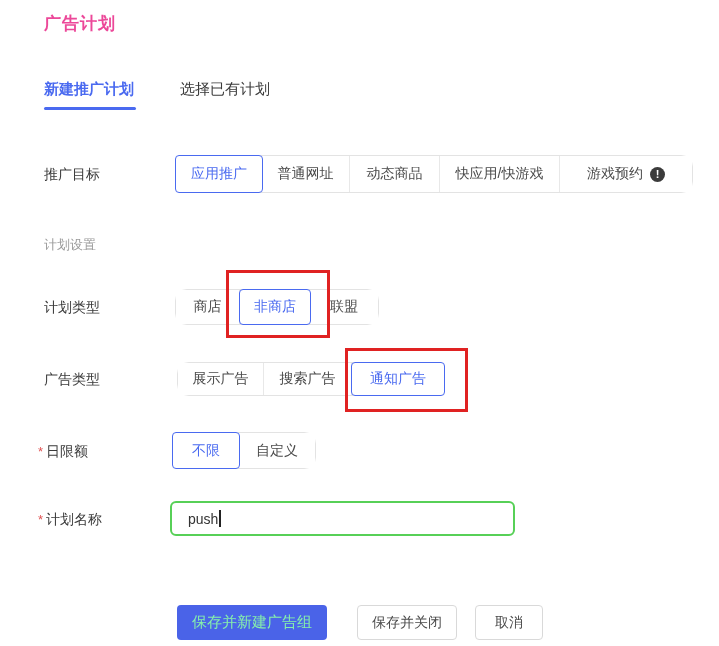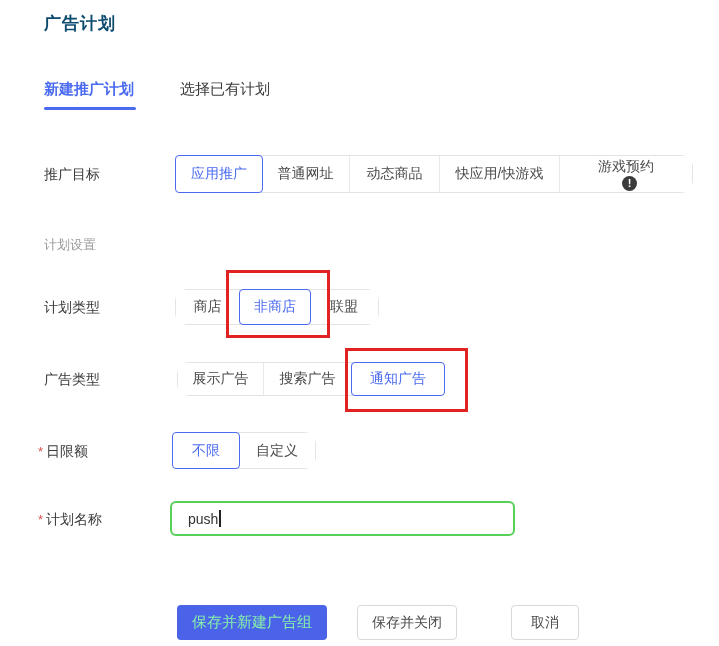--- a/index.html
+++ b/index.html
@@ -1,20 +1,20 @@
 <!DOCTYPE html>
 <html><head>
 <meta charset="utf-8">
 <style>
   * { margin:0; padding:0; box-sizing:border-box; }
   html,body { background:#fff; }
   body { font-family:"Liberation Sans","DejaVu Sans",sans-serif; }
   .page { position:relative; width:719px; height:646px; background:#ffffff; overflow:hidden; }
 
-  .page-title { position:absolute; left:44px; top:12px; font-size:17px; font-weight:700; color:#0c4a6e; letter-spacing:1px; }
+  .page-title { position:absolute; left:44px; top:12px; font-size:17px; font-weight:700; color:#ec4899; letter-spacing:1px; }
 
   .tab { position:absolute; top:80px; font-size:15px; color:#3a3a3a; cursor:pointer; }
   .tab.active { color:#4a6af0; font-weight:700; }
   .tab-underline { position:absolute; left:44px; top:107px; width:92px; height:3px; background:#4a6af0; border-radius:2px; }
 
   .row-label { position:absolute; left:44px; font-size:14px; color:#3a3a3a; line-height:20px; white-space:nowrap; }
   .row-label.with-req { left:38px; }
   .req { color:#e05252; margin-right:3px; font-size:13px; }
   .section-label { position:absolute; left:44px; top:236px; font-size:13px; color:#9a9a9a; }
 
@@ -27,40 +27,40 @@
 
   .annotation { position:absolute; border:3px solid #e02222; z-index:5; pointer-events:none; }
 
   .name-input { position:absolute; left:170px; top:501px; width:345px; height:35px; border:2px solid #57d057; border-radius:6px; background:#fff; display:flex; align-items:center; padding-left:16px; font-size:14px; color:#333; cursor:text; }
   .caret { display:inline-block; width:1.5px; height:17px; background:#222; margin-left:1px; }
 
   .btn { position:absolute; top:605px; height:35px; display:flex; align-items:center; justify-content:center; border-radius:4px; font-size:14px; cursor:pointer; white-space:nowrap; }
   .btn-primary { left:177px; width:150px; background:#4a63e8; color:#86efac; font-size:15px; }
   .btn-plain { background:#ffffff; border:1px solid #d9d9d9; color:#4a4a4a; }
   .btn-save-close { left:357px; width:100px; }
-  .btn-cancel { left:511px; width:68px; }
+  .btn-cancel { left:475px; width:68px; }
 </style>
 </head>
 <body>
 
 <div class="page">
 
   <div class="page-title">广告计划</div>
 
   <div class="tab active" style="left:44px;">新建推广计划</div>
   <div class="tab" style="left:180px;">选择已有计划</div>
   <div class="tab-underline"></div>
 
   <div class="row-label" style="top:164px;">推广目标</div>
   <div class="btn-group" style="left:175px; top:155px; height:38px;">
     <div class="seg selected" style="width:88px;">应用推广</div>
     <div class="seg" style="width:88px;">普通网址</div>
     <div class="seg" style="width:90px;">动态商品</div>
     <div class="seg" style="width:120px;">快应用/快游戏</div>
-    <div class="seg" style="width:132px;flex-direction:column;">
+    <div class="seg" style="width:132px;">
       <span>游戏预约</span>
       <span class="info-icon">!</span>
     </div>
   </div>
 
   <div class="section-label">计划设置</div>
 
   <div class="row-label" style="top:297px;">计划类型</div>
   <div class="btn-group" style="left:175px; top:289px; height:36px;">
     <div class="seg" style="width:64px;">商店</div>

